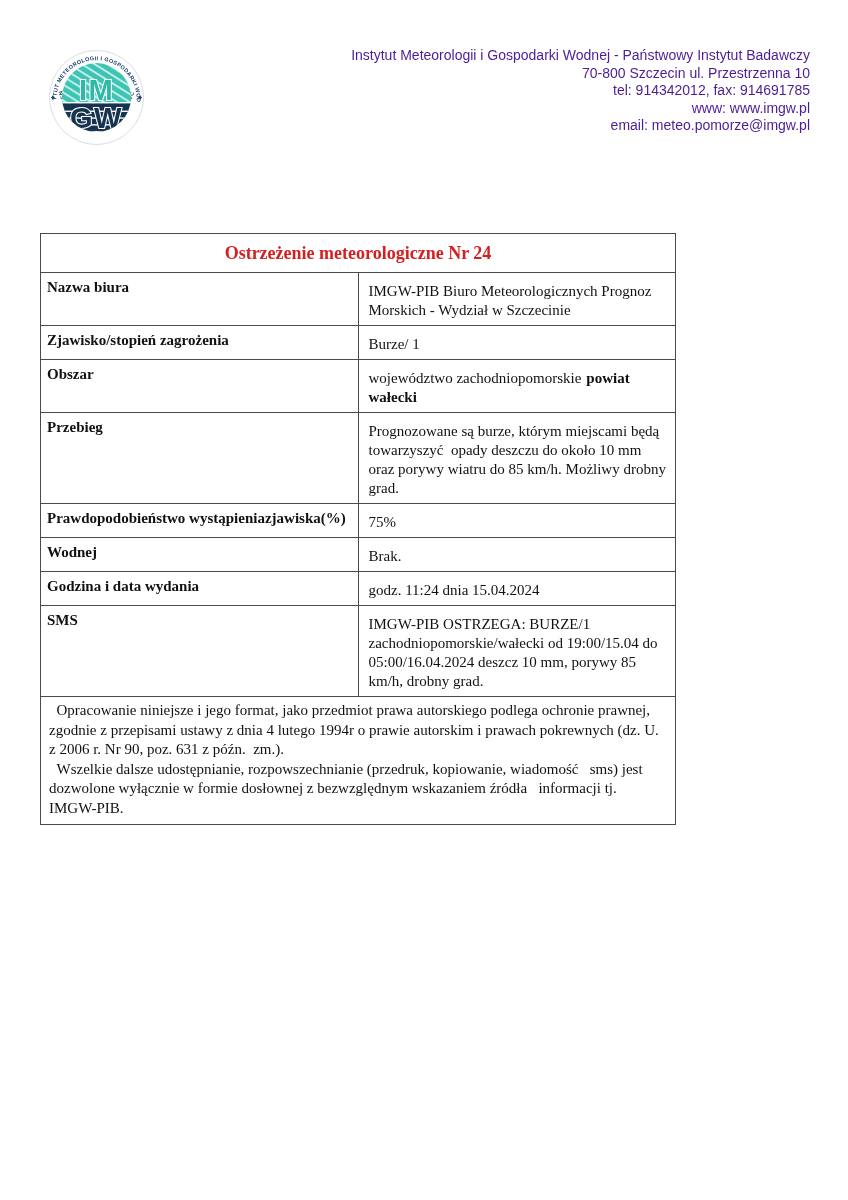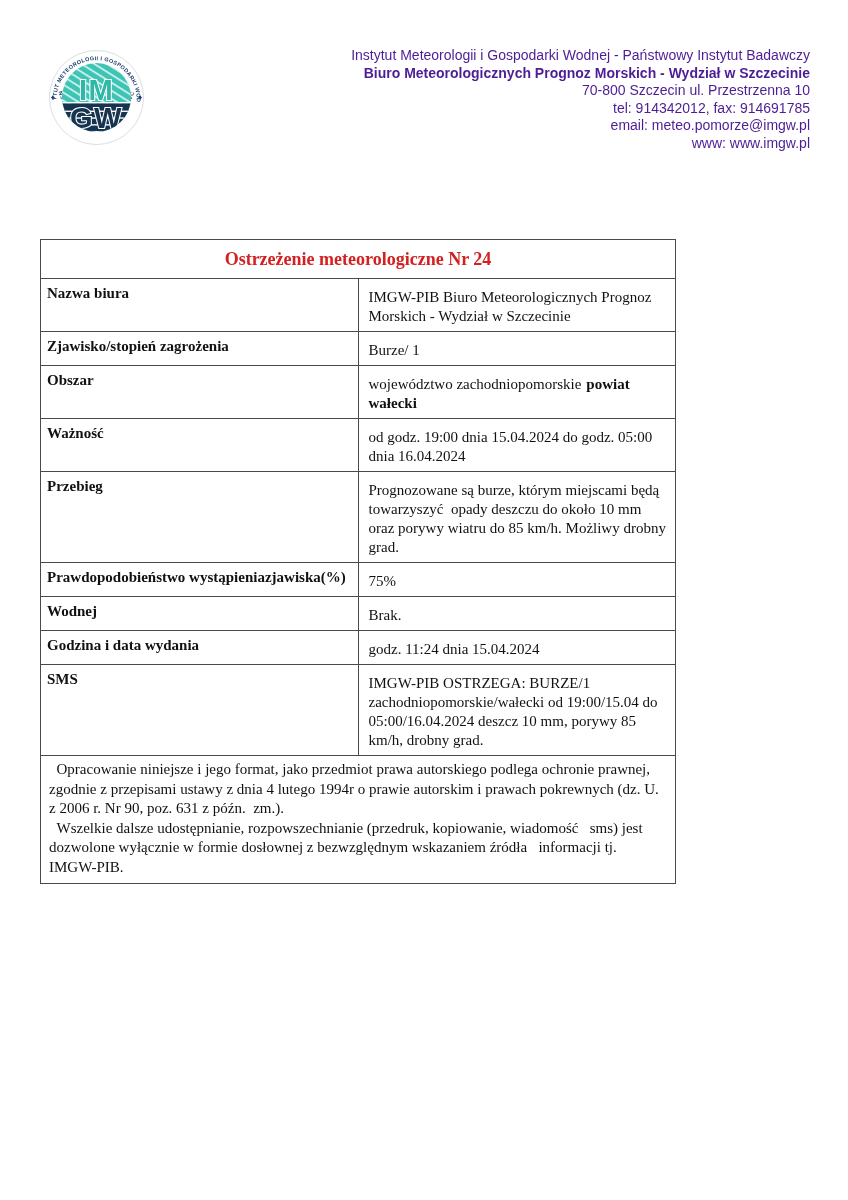--- a/index.html
+++ b/index.html
@@ -109,25 +109,24 @@
           <rect x="0" y="77.5" width="100" height="1.4" fill="#ffffff"></rect>
           <rect x="0" y="84.5" width="100" height="1.4" fill="#ffffff"></rect>
           <text x="50" y="52.5" text-anchor="middle" font-family="Liberation Sans, sans-serif" font-size="30" font-weight="bold" letter-spacing="1.5" fill="#2fb7a7" stroke="#ffffff" stroke-width="2.1" style="paint-order: stroke;">IM</text>
           <text x="50" y="81" text-anchor="middle" font-family="Liberation Sans, sans-serif" font-size="30" font-weight="bold" letter-spacing="1.5" fill="#16334f" stroke="#ffffff" stroke-width="2.1" style="paint-order: stroke;">GW</text>
         </g>
       </svg>
     </div>
 
     <div class="letterhead-text">
       <div class="lh-line">Instytut Meteorologii i Gospodarki Wodnej - Państwowy Instytut Badawczy</div>
-      <div class="lh-line bold">Biuro Meteorologicznych Prognoz Morskich - Wydział w Szczecinie</div>
       <div class="lh-line">70-800 Szczecin ul. Przestrzenna 10</div>
       <div class="lh-line">tel: 914342012, fax: 914691785</div>
+      <div class="lh-line">www: www.imgw.pl</div>
       <div class="lh-line">email: meteo.pomorze@imgw.pl</div>
-      <div class="lh-line">www: www.imgw.pl</div>
     </div>
   </div>
 
   <table class="warning-table">
     <tbody>
       <tr>
         <td class="title-cell" colspan="2">Ostrzeżenie meteorologiczne Nr 24</td>
       </tr>
 
       <tr>
@@ -138,24 +137,20 @@
       <tr>
         <td class="label-cell">Zjawisko/stopień zagrożenia</td>
         <td class="value-cell">Burze/ 1</td>
       </tr>
 
       <tr>
         <td class="label-cell">Obszar</td>
         <td class="value-cell"><span>województwo zachodniopomorskie</span><span class="bold-part">powiat wałecki</span></td>
       </tr>
 
-      <tr>
-        <td class="label-cell">Ważność</td>
-        <td class="value-cell">od godz. 19:00 dnia 15.04.2024 do godz. 05:00 dnia 16.04.2024</td>
-      </tr>
 
       <tr>
         <td class="label-cell">Przebieg</td>
         <td class="value-cell">Prognozowane są burze, którym miejscami będą towarzyszyć  opady deszczu do około 10 mm oraz porywy wiatru do 85 km/h. Możliwy drobny grad.</td>
       </tr>
 
       <tr>
         <td class="label-cell">Prawdopodobieństwo wystąpieniazjawiska(%)</td>
         <td class="value-cell">75%</td>
       </tr>

